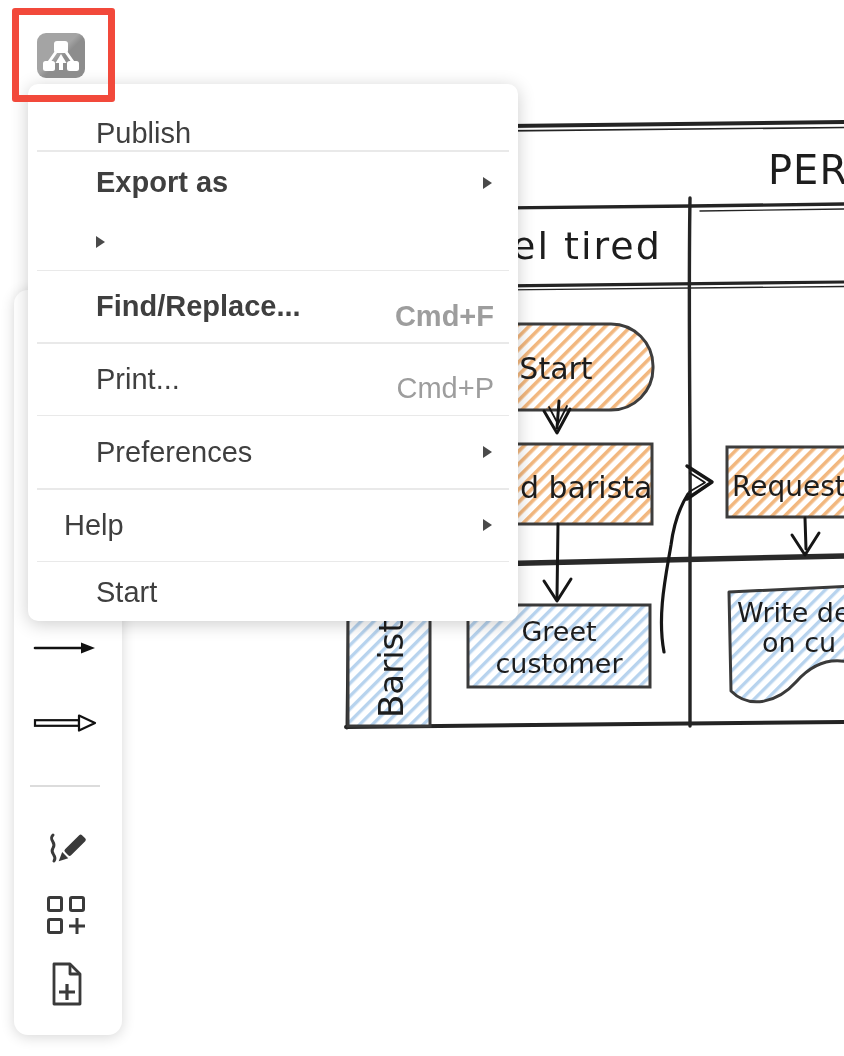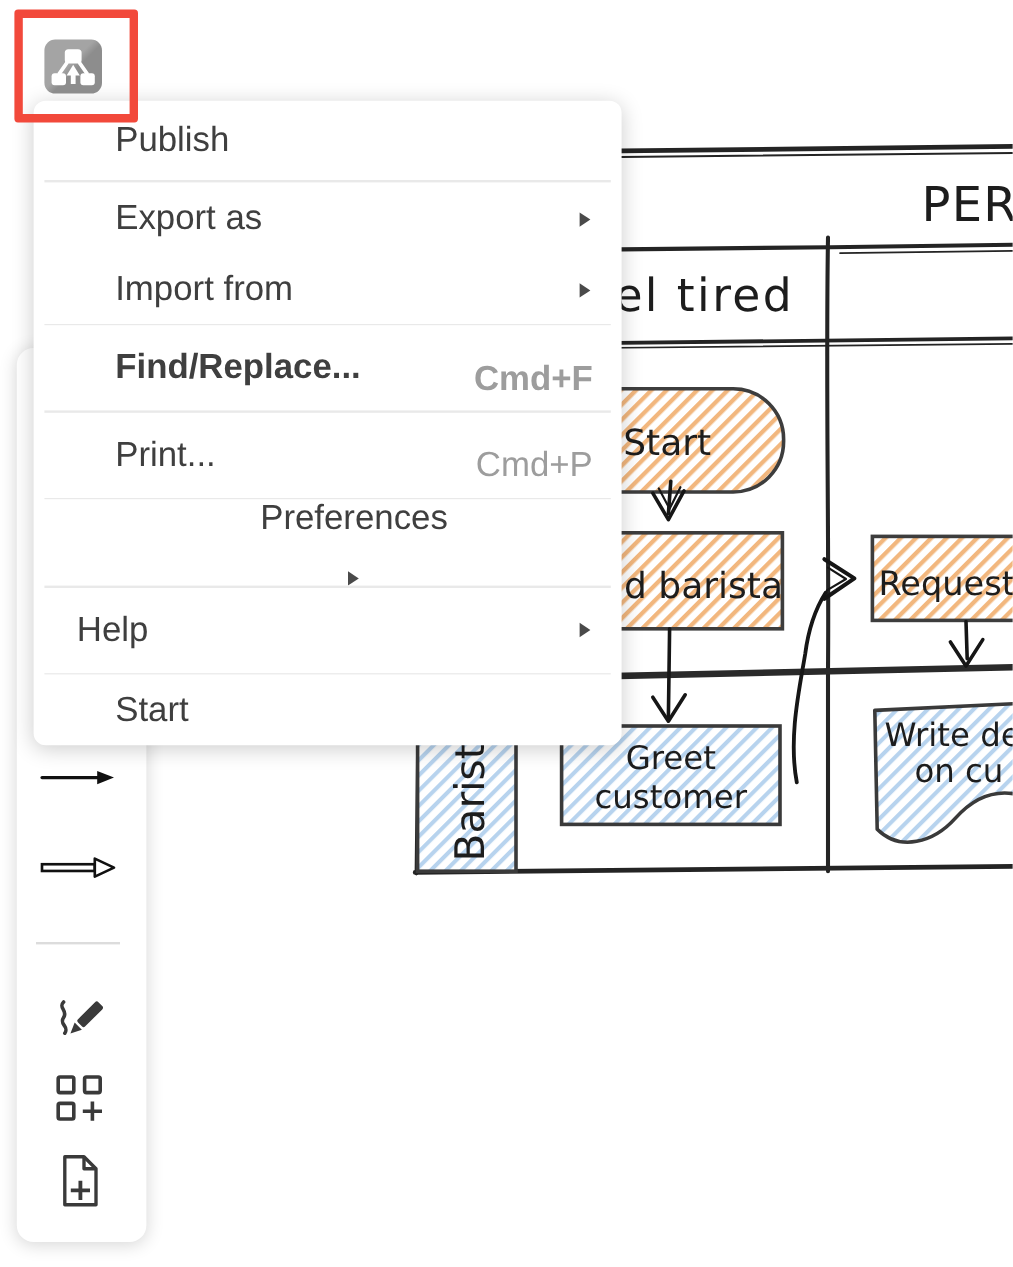--- a/index.html
+++ b/index.html
@@ -158,44 +158,43 @@
     <button class="sp-btn" style="left:31px;top:671px;width:42px;height:46px;">
       <svg width="42" height="46" viewBox="0 0 42 46">
         <path d="M9 3 H25 L35 13 V43 H9 Z" fill="none" stroke="#3a3a3a" stroke-width="2.8" stroke-linejoin="round"></path>
         <path d="M25 3 V13 H35" fill="none" stroke="#3a3a3a" stroke-width="2.8" stroke-linejoin="round"></path>
         <path d="M22 23 V39 M14 31 H30" fill="none" stroke="#3a3a3a" stroke-width="3.2"></path>
       </svg>
     </button>
   </aside>
 
   <nav class="menu">
-    <div class="menu-row" style="height:66px;">
+    <div class="menu-row" style="height:66px;align-items:flex-end;">
       <span class="menu-label">Publish</span>
     </div>
     <div class="menu-divider"></div>
-    <div class="menu-row" style="height:62px;">
+    <div class="menu-row" style="height:62px;font-weight:bold;">
       <span class="menu-label">Export as</span>
       <span class="menu-chevron"></span>
     </div>
     <div class="menu-row" style="height:56px;">
-      <span class="menu-label">Import from</span>
       <span class="menu-chevron"></span>
     </div>
     <div class="menu-divider"></div>
     <div class="menu-row" style="height:71px;font-weight:bold;">
       <span class="menu-label">Find/Replace...</span>
       <span class="menu-shortcut">Cmd+F</span>
     </div>
     <div class="menu-divider"></div>
     <div class="menu-row" style="height:71px;">
       <span class="menu-label">Print...</span>
       <span class="menu-shortcut">Cmd+P</span>
     </div>
     <div class="menu-divider"></div>
-    <div class="menu-row" style="height:72px;flex-direction:column;">
+    <div class="menu-row" style="height:72px;">
       <span class="menu-label">Preferences</span>
       <span class="menu-chevron"></span>
     </div>
     <div class="menu-divider"></div>
     <div class="menu-row" style="height:71px;padding-left:36px;">
       <span class="menu-label">Help</span>
       <span class="menu-chevron"></span>
     </div>
     <div class="menu-divider"></div>
     <div class="menu-row" style="height:60px;">

